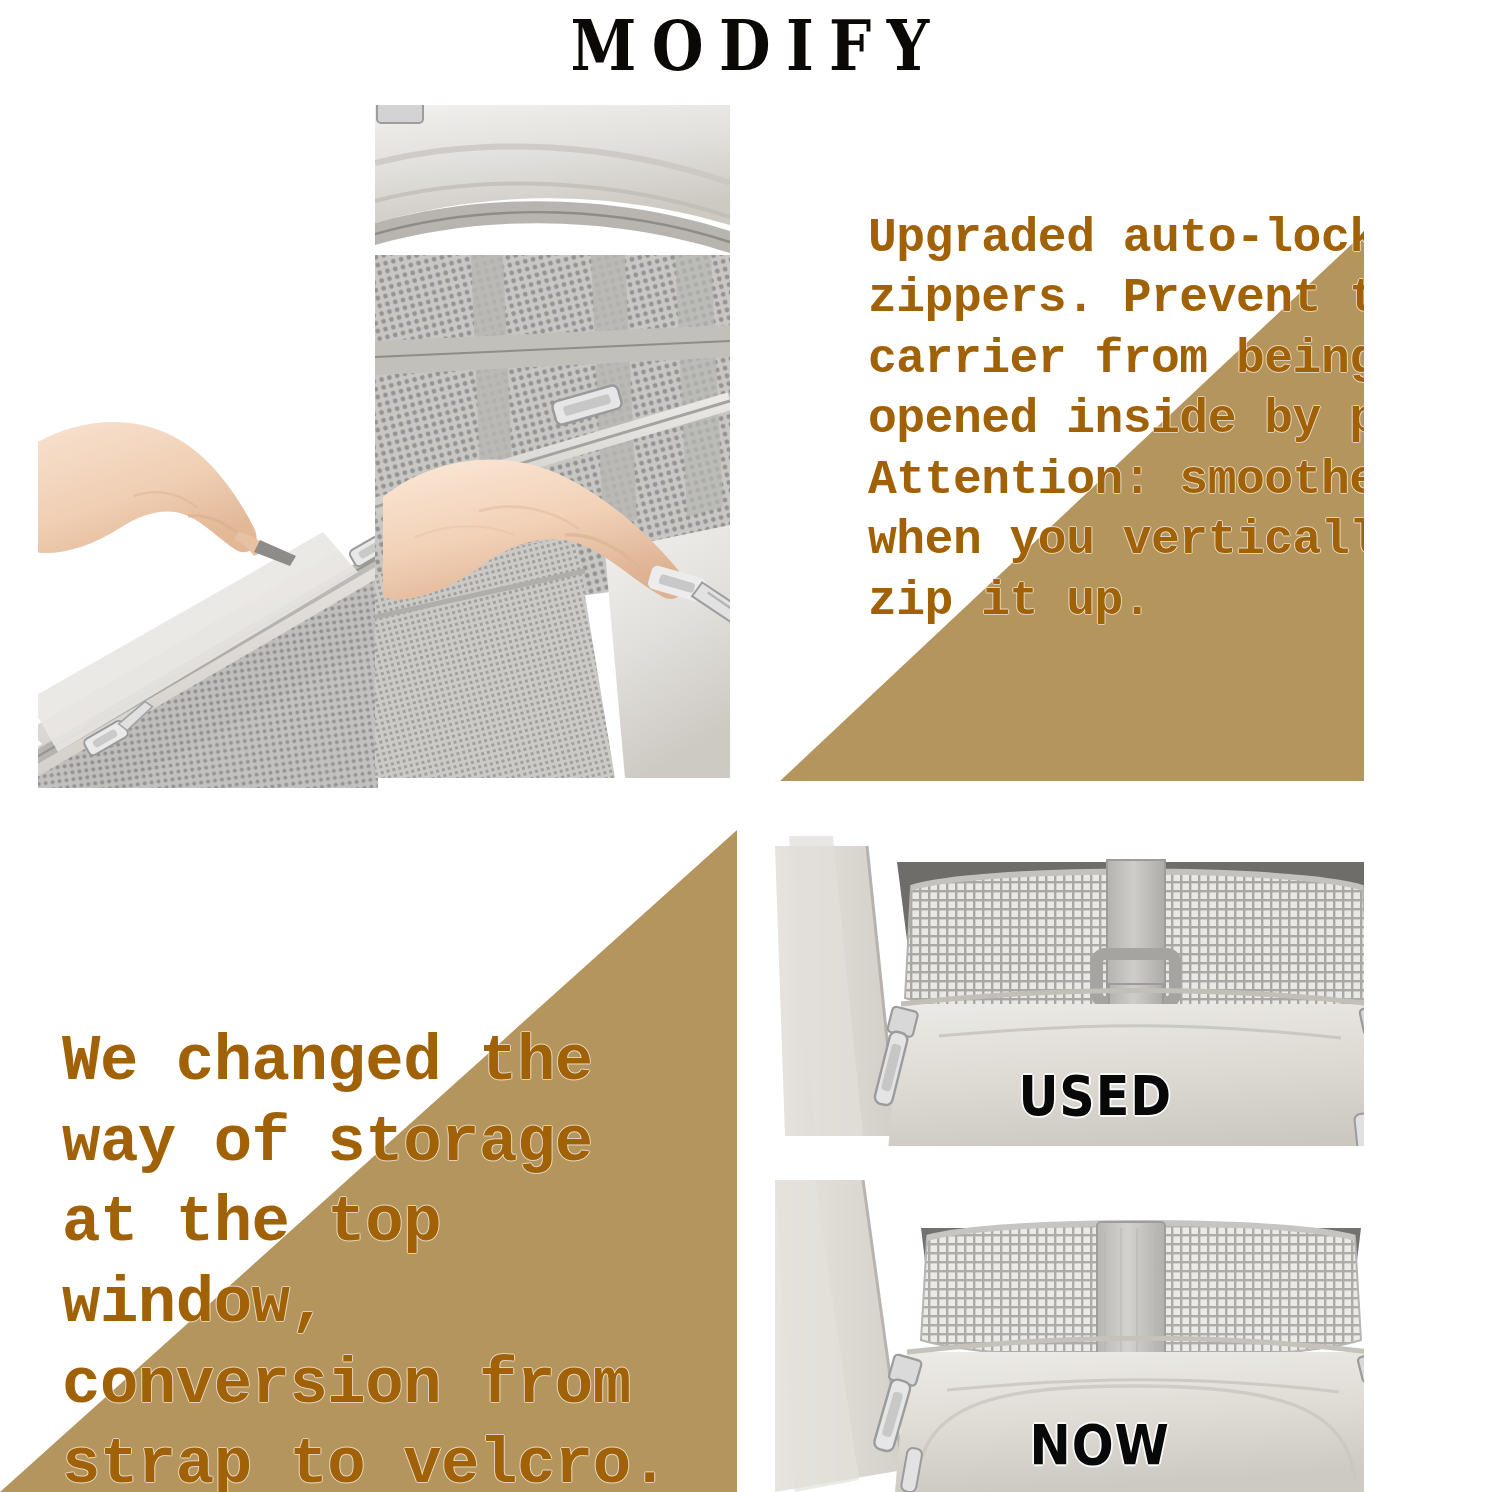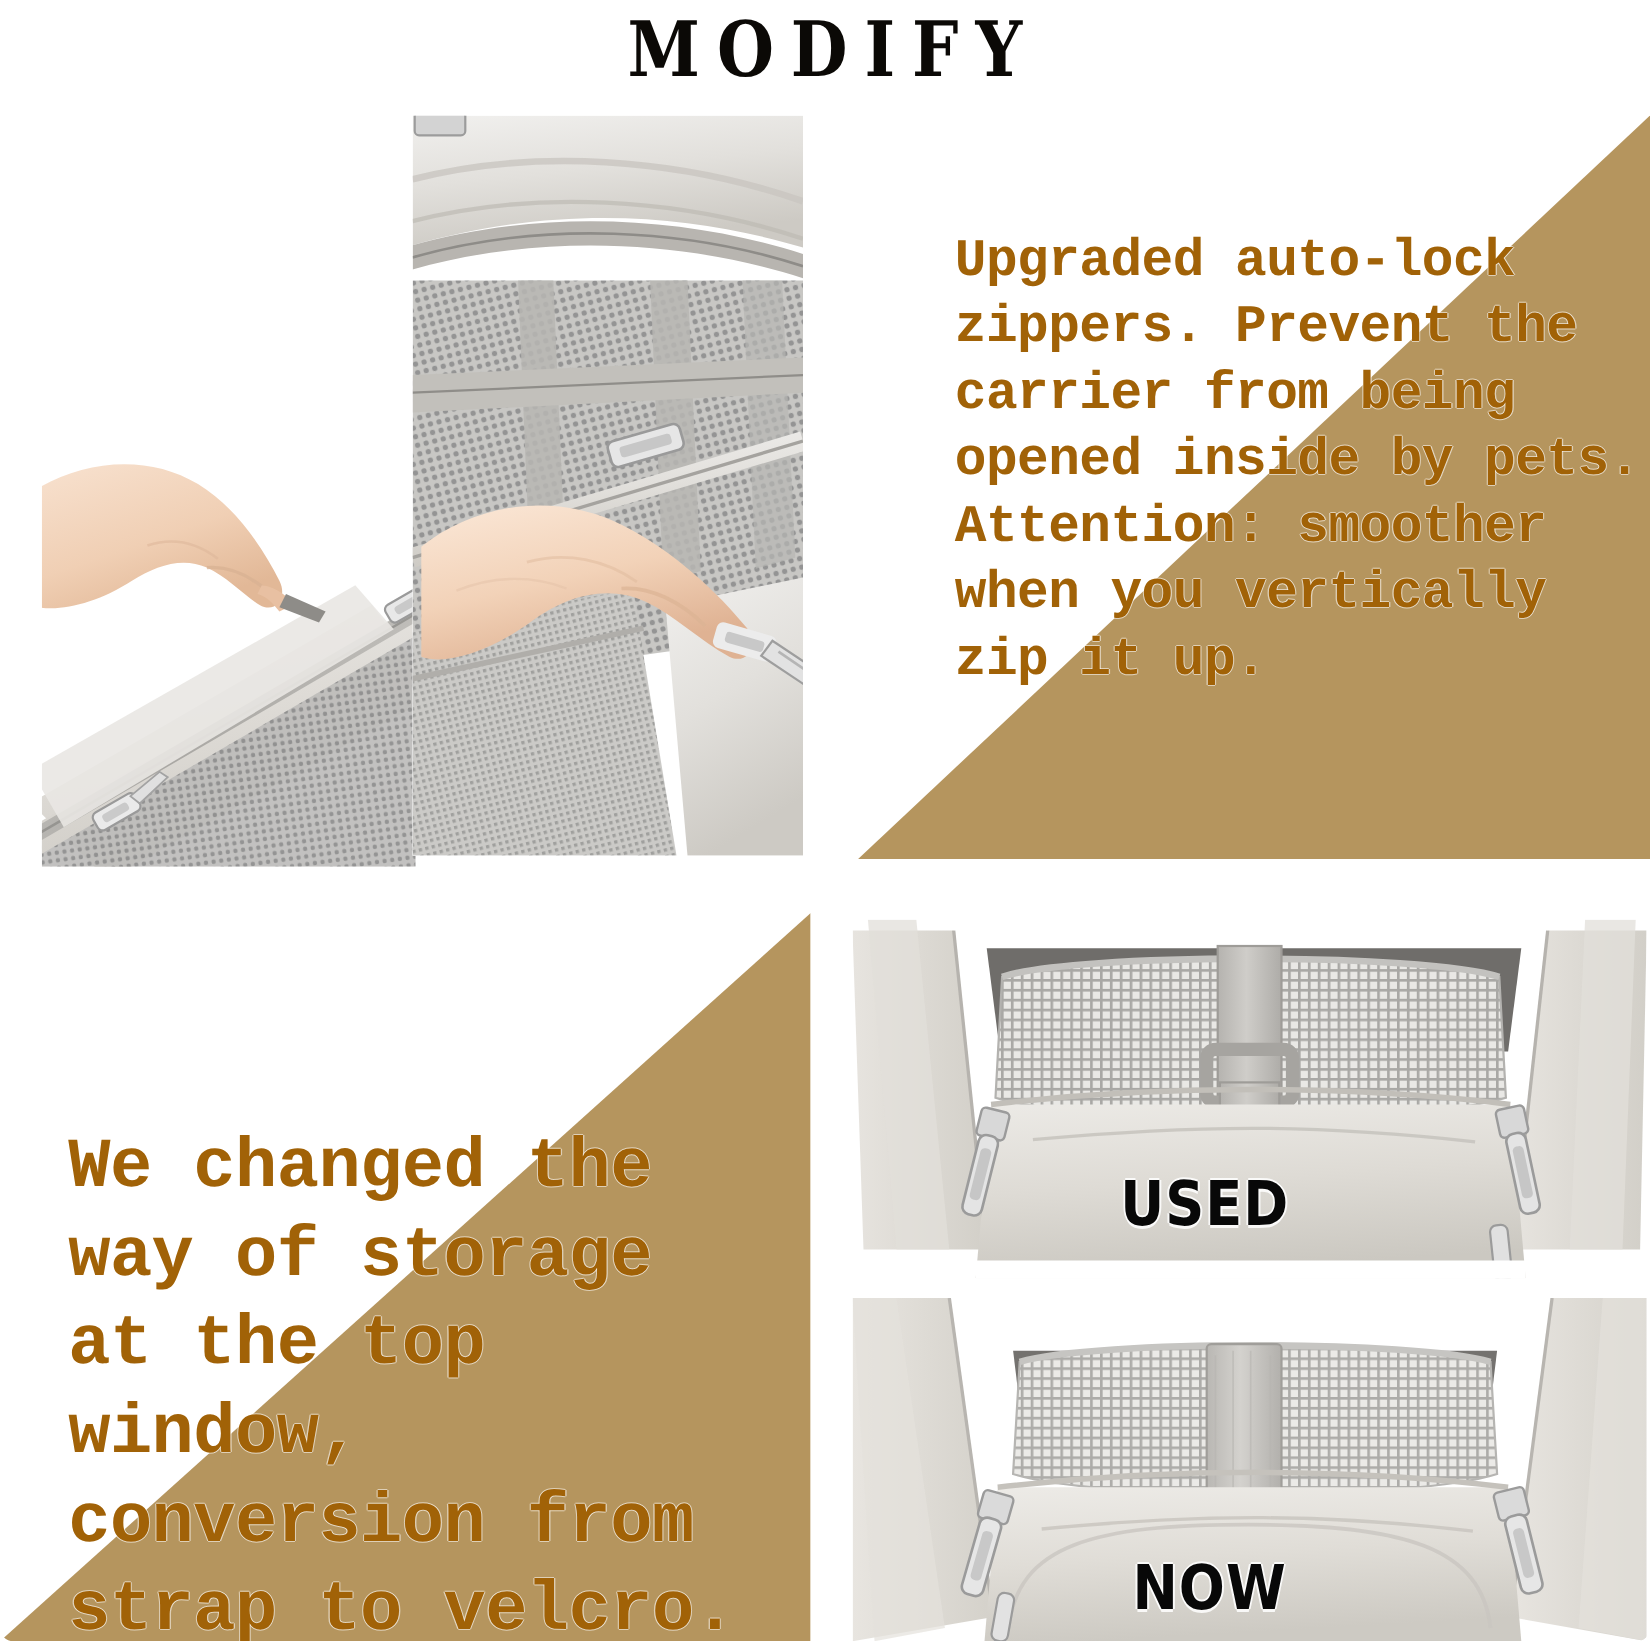--- a/index.html
+++ b/index.html
@@ -2,26 +2,25 @@
 <html><head>
 <meta charset="utf-8">
 <style>
   html, body {
     margin: 0;
     padding: 0;
     background: #ffffff;
   }
   #page {
     position: relative;
-    width: 1500px;
+    width: 1364px;
     height: 1492px;
     background: #ffffff;
     overflow: hidden;
     font-family: "Liberation Sans", sans-serif;
-    border-radius: 12px;
   }
 
   
   #title-bar {
     position: absolute;
     left: 0; top: 0;
     width: 1500px; height: 92px;
     display: flex;
     align-items: center;
     justify-content: center;

